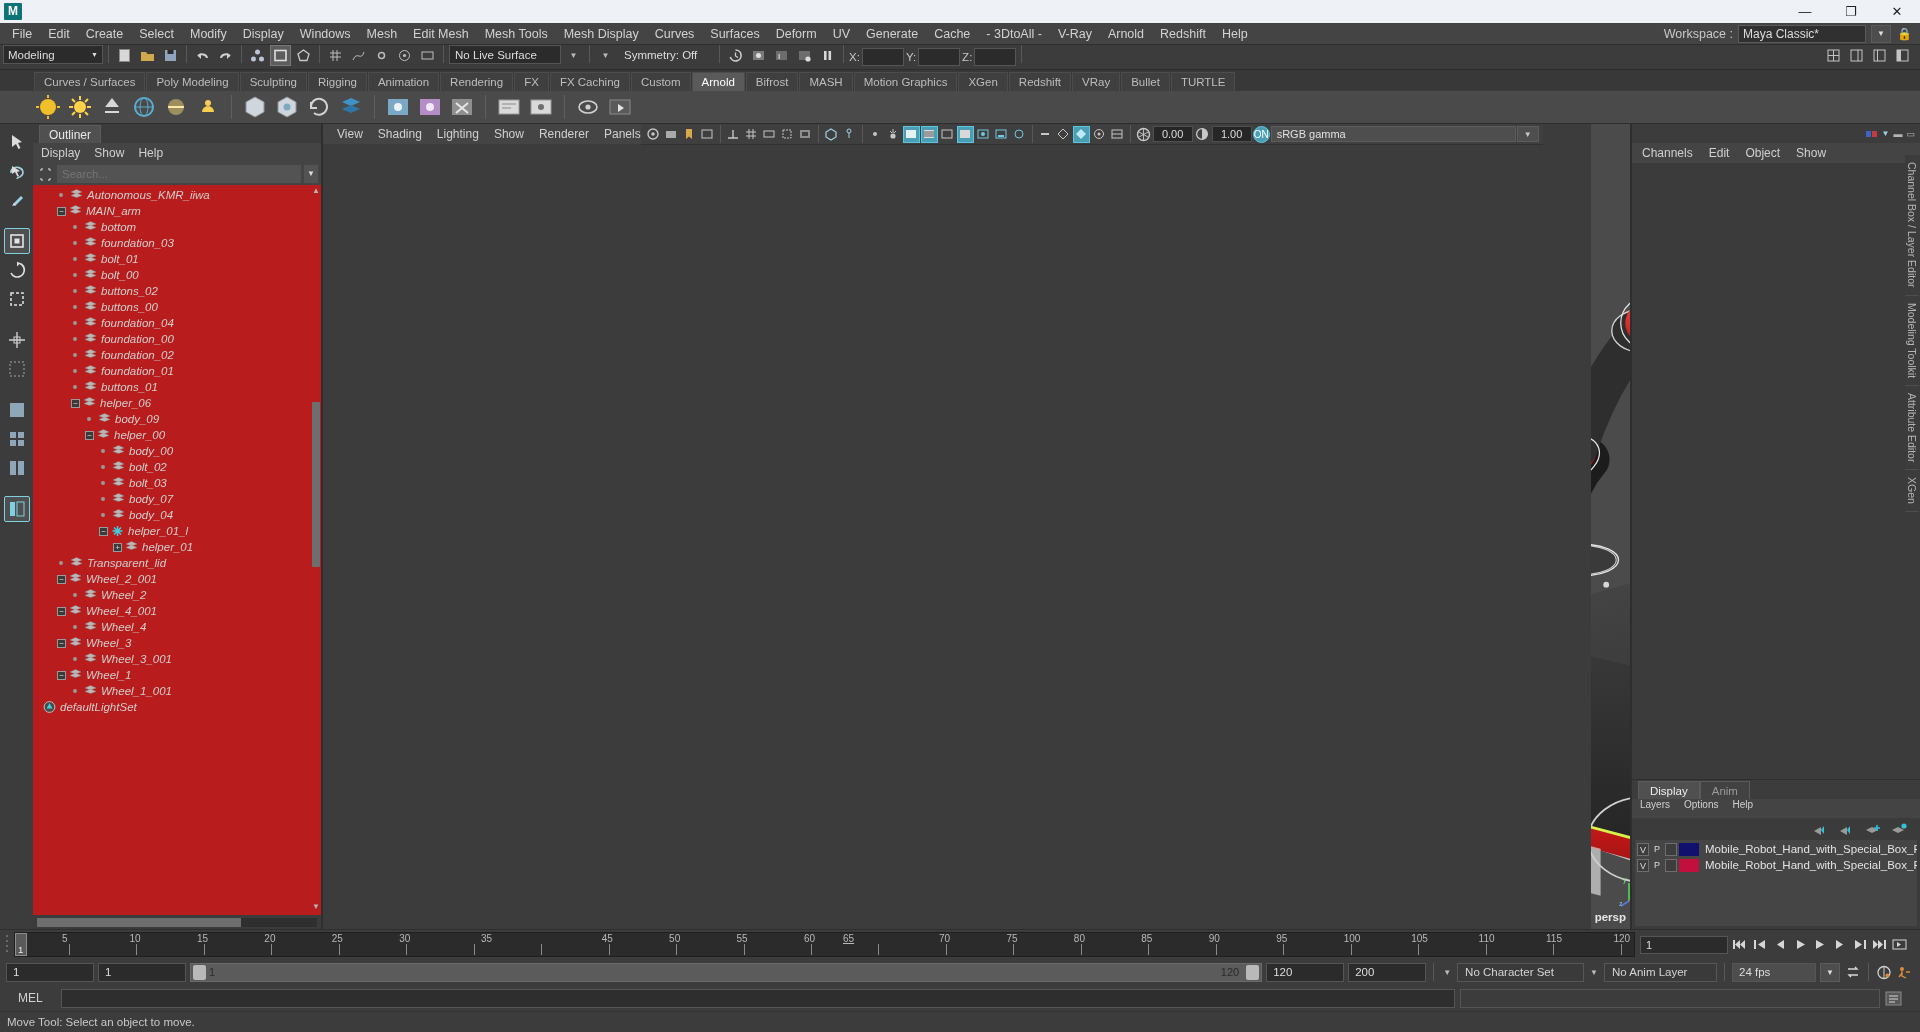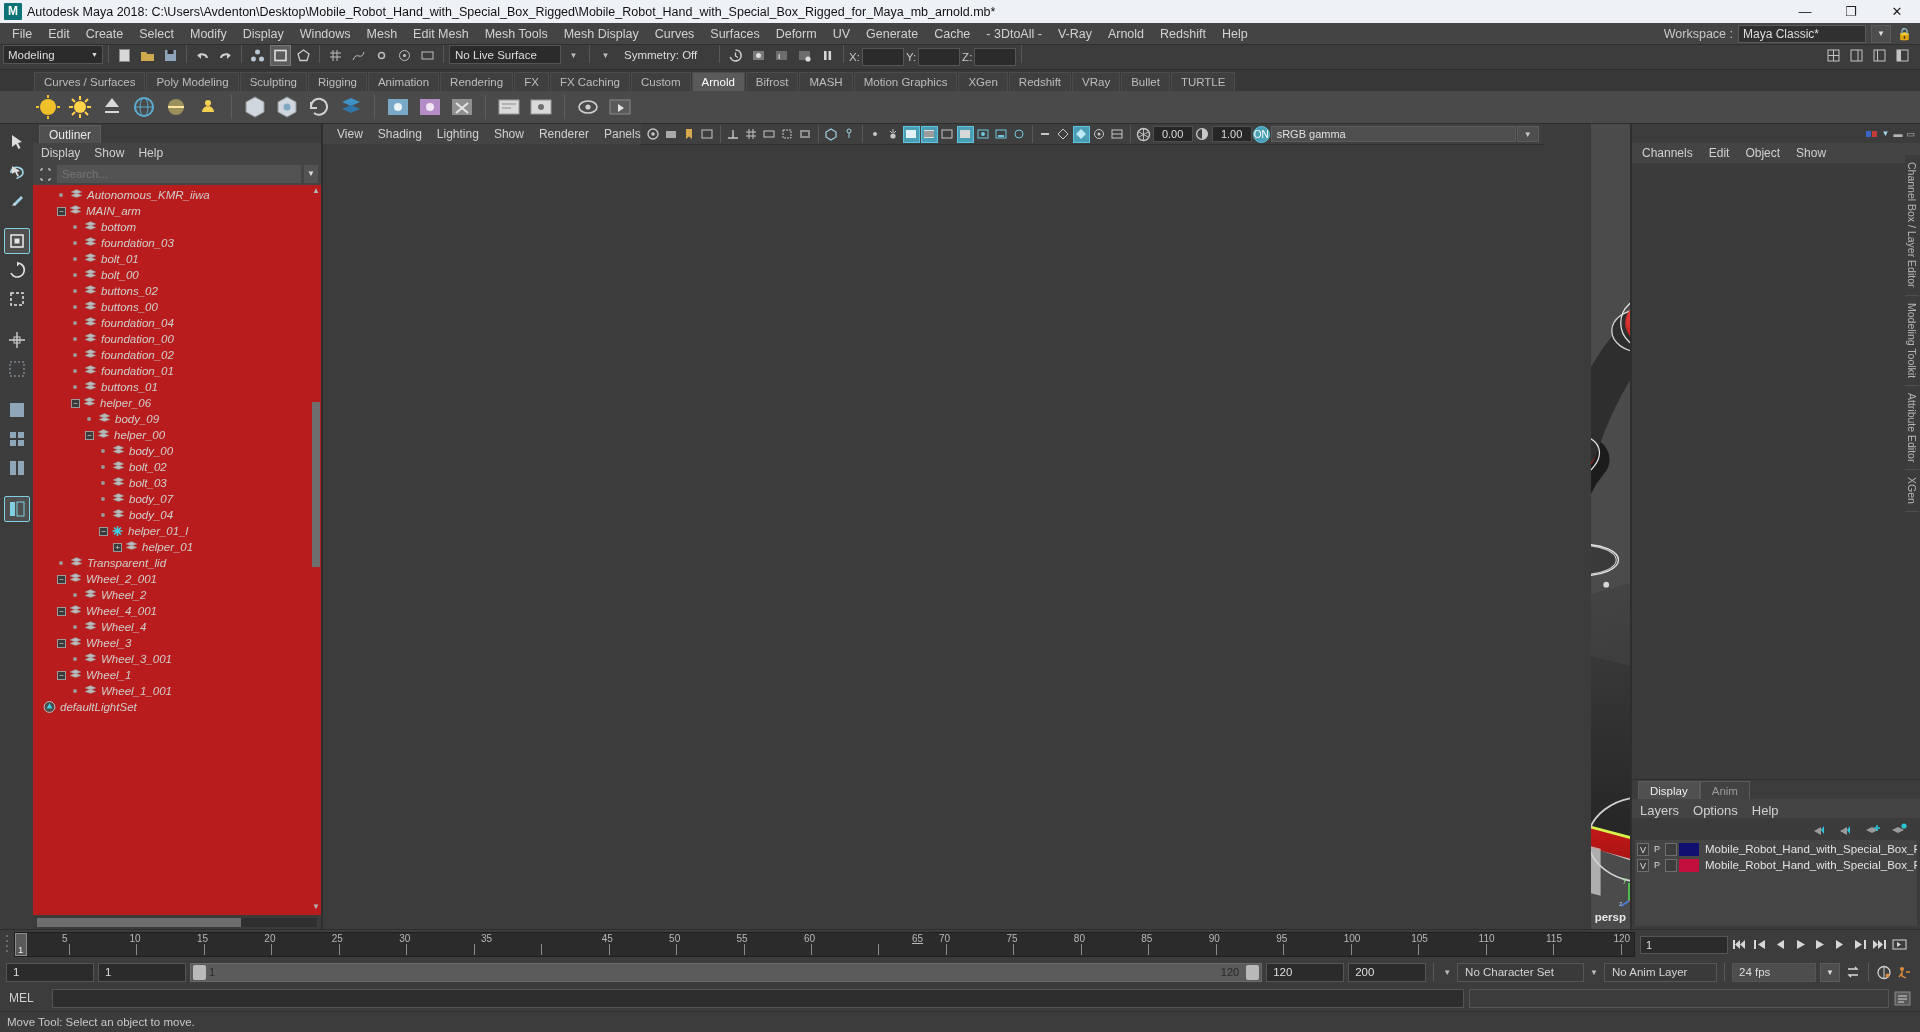--- a/index.html
+++ b/index.html
@@ -121,22 +121,22 @@
     background:#3b3b3b;border-left:2px solid #2e2e2e;}
   .cbmenu{height:20px;background:#444;display:flex;align-items:center;gap:16px;
     padding-left:10px;font-size:12px;color:#d0d0d0;}
   .cbbody{flex:1;background:#3b3b3b;}
   .layerSec{height:150px;display:flex;flex-direction:column;background:#3b3b3b;
     border-top:1px solid #2e2e2e;}
   .layerTabs{height:19px;display:flex;align-items:flex-end;padding-left:6px;background:#3c3c3c;}
   .ltab{height:18px;padding:0 11px;font-size:11.5px;line-height:18px;background:#505050;
     color:#eee;border:1px solid #5b5b5b;border-bottom:none;}
   .ltab.off{background:#424242;color:#9a9a9a;}
-  .lmenu{height:19px;display:flex;align-items:flex-end;gap:14px;padding-left:8px;
-    font-size:13px;background:#444;color:#d0d0d0;}
+  .lmenu{height:19px;display:flex;align-items:flex-start;gap:14px;padding-left:8px;
+    font-size:10px;background:#444;color:#d0d0d0;}
   .lbtnrow{height:22px;display:flex;align-items:center;justify-content:flex-end;
     gap:9px;padding-right:12px;background:#3b3b3b;}
   .lbtn{width:17px;height:14px;display:flex;align-items:center;justify-content:center;}
   .layerlist{flex:1;background:#454545;margin:0 3px 3px 3px;padding-top:1px;overflow:hidden;}
   .layerrow{height:16px;display:flex;align-items:center;gap:2px;font-size:11.5px;
     color:#e2e2e2;padding-left:2px;white-space:nowrap;}
   .ltog{width:12px;height:13px;border:1px solid #6e6e6e;background:#3d3d3d;font-size:9px;
     text-align:center;line-height:12px;color:#ddd;flex:0 0 12px;}
   .lswatch{width:20px;height:13px;flex:0 0 20px;margin-right:4px;}
 
@@ -165,39 +165,38 @@
   .rangeslider .handle{position:absolute;top:1px;width:13px;height:15px;background:#b9b9b9;
     border-radius:2px;}
   .rangeslider .lv{position:absolute;left:18px;font-size:11px;color:#2a2a2a;}
   .rangeslider .rv{position:absolute;right:22px;font-size:11px;color:#2a2a2a;}
   .selbox{height:19px;background:#3a3a3a;border:1px solid #565656;font-size:11.5px;
     color:#d4d4d4;display:flex;align-items:center;padding:0 7px;}
   .tiny-ar{font-size:8px;color:#bbb;padding:0 2px;}
 
   
   .melbar{height:26px;background:#3c3c3c;display:flex;align-items:center;gap:5px;
-    padding:0 9px;flex:0 0 26px;}
+    padding:0 18px;flex:0 0 26px;}
   .melbl{font-size:12px;color:#d0d0d0;width:38px;}
   .melinput{flex:1;height:19px;background:#2e2e2e;border:1px solid #555;}
   .melin2{width:420px;height:19px;background:#3c3c3c;border:1px solid #555;}
 
   
   .statusbar{height:21px;background:#3c3c3c;display:flex;align-items:center;padding-left:7px;
     font-size:11.5px;color:#c8c8c8;flex:0 0 21px;border-top:1px solid #313131;}
 
   .vtabR{position:absolute;right:0;top:155px;width:15px;background:#3c3c3c;}
   .vtabR div{writing-mode:vertical-rl;font-size:10.5px;color:#b5b5b5;padding:7px 1px;
     border-bottom:1px solid #4e4e4e;}
 </style>
 </head>
 <body>
 
 <div class="titlebar">
   <div class="logo">M</div>
-  <div class="ttl">Autodesk Maya 2018: C:\Users\Avdenton\Desktop\Mobile_Robot_Hand_with_Special_Box_Rigged\Mobile_Robot_Hand_with_Special_Box_Rigged_for_Maya_mb_arnold.mb*</div>
   <div class="winbtns">
     <div>—</div>
     <div>❐</div>
     <div class="cls">✕</div>
   </div>
 </div>
 
 <div class="menubar">
   <div id="menuItems" style="display:flex;align-items:center;">
       <div class="mi">File</div>
@@ -1392,21 +1391,21 @@
       <div class="tick" style="left: 491px; margin-top: 40px;">40</div>
       <div class="tickline" style="left: 526.175px;"></div>
       <div class="tick" style="left: 586.633px;">45</div>
       <div class="tickline" style="left: 593.633px;"></div>
       <div class="tick" style="left: 654.092px;">50</div>
       <div class="tickline" style="left: 661.092px;"></div>
       <div class="tick" style="left: 721.55px;">55</div>
       <div class="tickline" style="left: 728.55px;"></div>
       <div class="tick" style="left: 789.008px;">60</div>
       <div class="tickline" style="left: 796.008px;"></div>
-      <div class="tick" style="left: 897px; text-decoration: underline;">65</div>
+      <div class="tick" style="left: 828px; text-decoration: underline;">65</div>
       <div class="tickline" style="left: 863.467px;"></div>
       <div class="tick" style="left: 923.925px;">70</div>
       <div class="tickline" style="left: 930.925px;"></div>
       <div class="tick" style="left: 991.383px;">75</div>
       <div class="tickline" style="left: 998.383px;"></div>
       <div class="tick" style="left: 1058.84px;">80</div>
       <div class="tickline" style="left: 1065.84px;"></div>
       <div class="tick" style="left: 1126.3px;">85</div>
       <div class="tickline" style="left: 1133.3px;"></div>
       <div class="tick" style="left: 1193.76px;">90</div>

